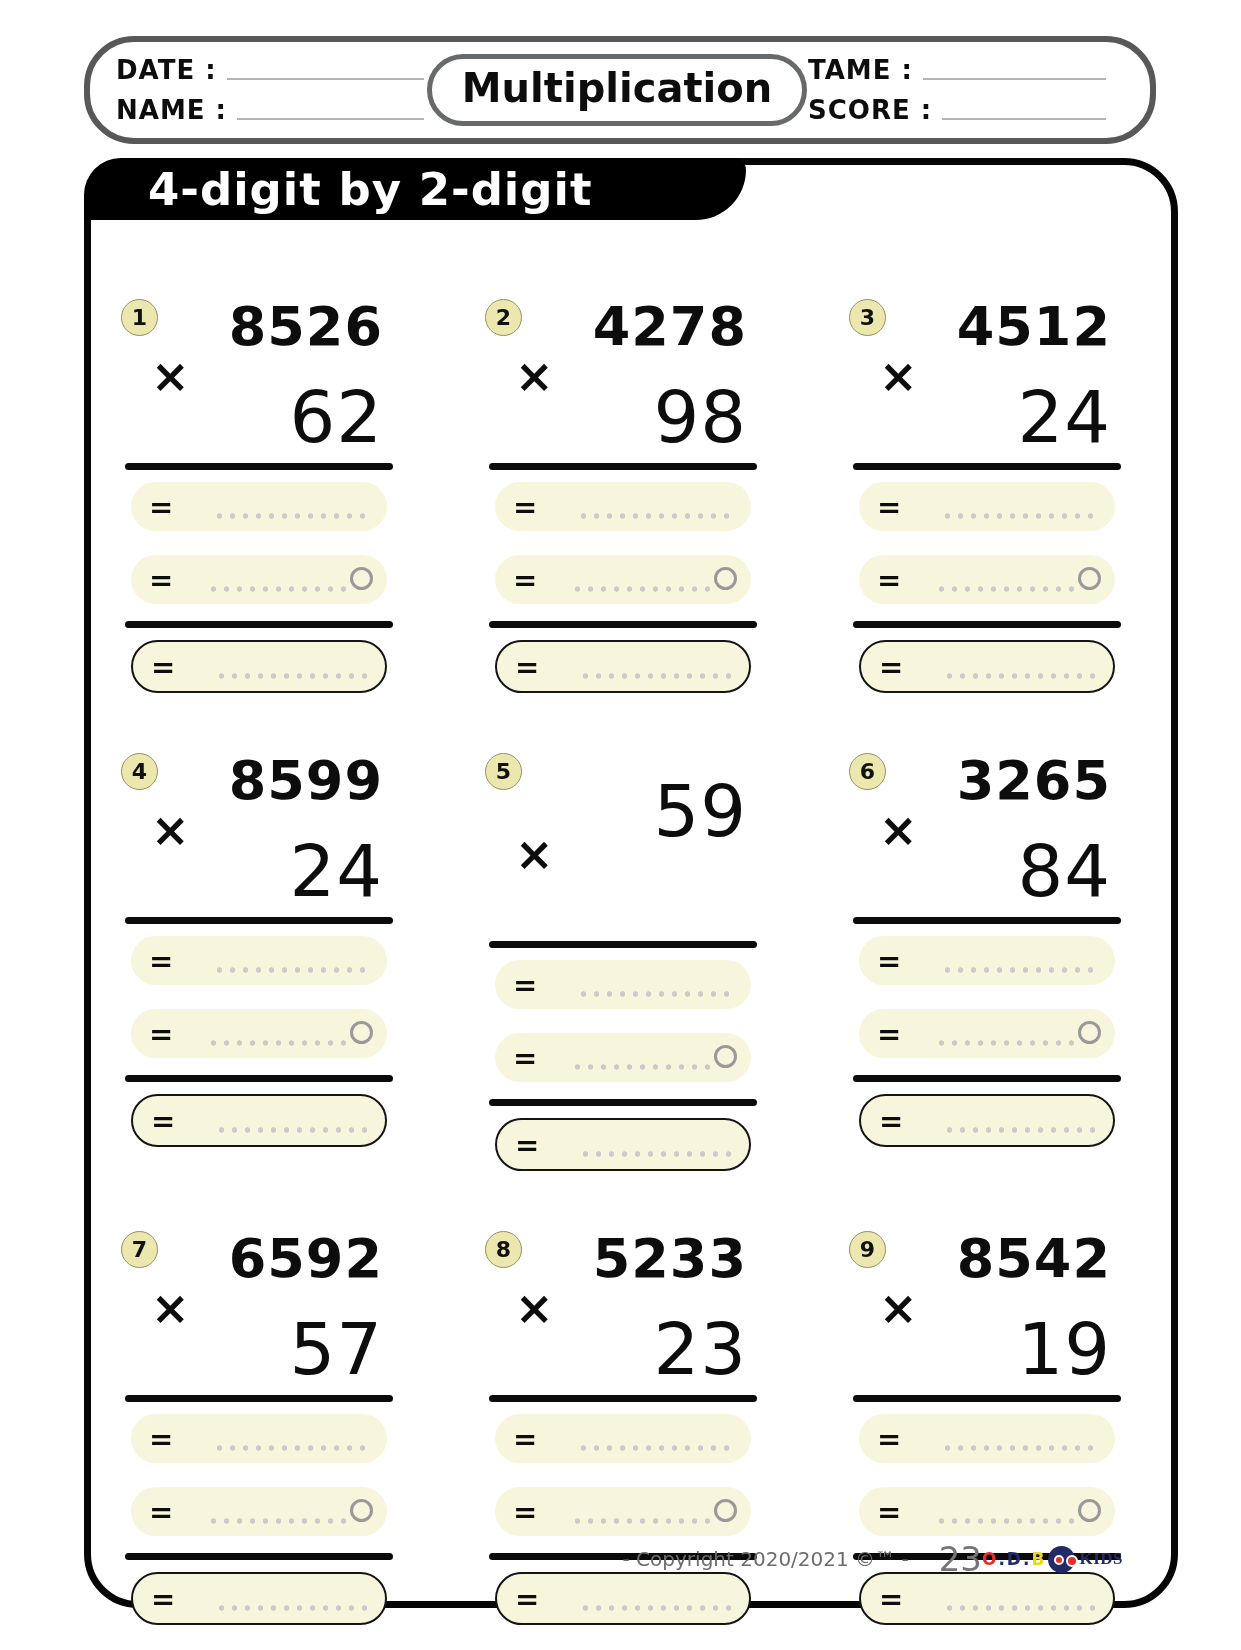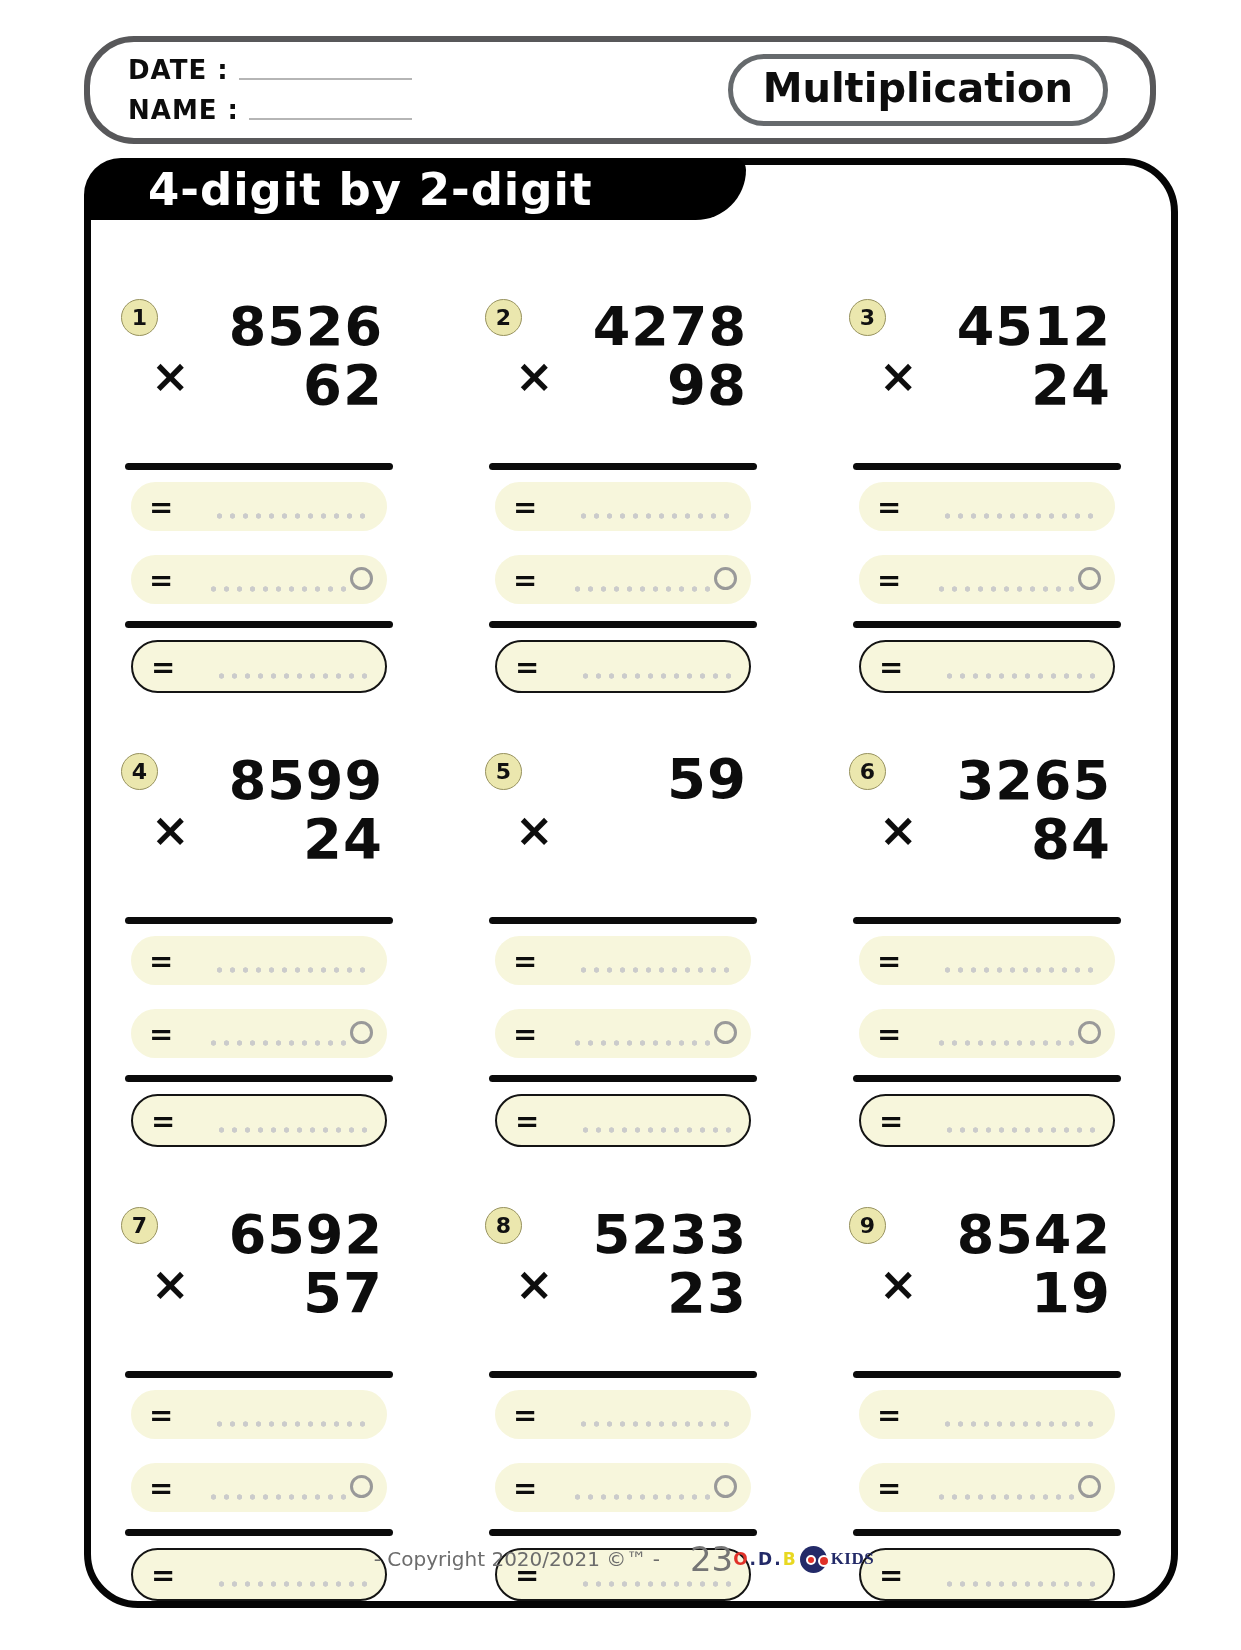--- a/index.html
+++ b/index.html
@@ -17,21 +17,21 @@
     position: absolute; left: 84px; top: 36px;
     width: 1072px; height: 108px;
     border: 6px solid #58585a; border-radius: 50px;
     background: #fff;
     display: flex; align-items: center; justify-content: space-between;
     padding: 0 42px 0 26px;
   }
   .hdr-col { display: flex; flex-direction: column; justify-content: center; }
   .hdr-col.left  { width: 310px; }
   .hdr-col.right { width: 300px; }
-  .field { display: flex; align-items: flex-end; margin: 5px 12px; }
+  .field { display: flex; align-items: flex-end; margin: 5px 0; }
   .field .lbl { font-size: 26px; font-weight: 700; letter-spacing: 1px; white-space: nowrap; }
   .field .fill-line { flex: 1; border-bottom: 2.5px solid #b5b5b5; margin: 0 2px 5px 10px; height: 1px; }
   .title-pill {
     border: 5px solid #666a6d; border-radius: 46px;
     padding: 6px 30px 10px 30px;
     font-size: 40px; font-weight: 700;
     white-space: nowrap;
   }
 
   
@@ -69,21 +69,21 @@
     background: #ebe7ae; border: 1.5px solid #97925f;
     display: flex; align-items: center; justify-content: center;
     font-size: 22px; font-weight: 700; color: #111;
   }
   .nums { position: relative; text-align: right; padding-right: 12px; min-height: 160px; }
   .times {
     position: absolute; left: 28px; top: 52px;
     font-size: 46px; font-weight: 700;
   }
   .multiplicand { font-size: 54px; font-weight: 700; line-height: 1.12; letter-spacing: 1px; }
-  .multiplier   { font-size: 56px; font-weight: 700; line-height: 1.0;  letter-spacing: 1px; }
+  .multiplier   { font-size: 72px; font-weight: 400; line-height: 1.0;  letter-spacing: 1px; margin-top: 24px; }
 
   .rule { height: 7px; background: #0b0b0b; border-radius: 3.5px; margin: 6px 2px 12px 2px; }
   .rule.second { margin-top: 0; }
 
   .pill {
     background: #f7f6dc;
     border-radius: 26px;
     height: 49px;
     margin: 0 8px 24px 8px;
     display: flex; align-items: center;
@@ -111,21 +111,21 @@
     border: 3px solid #999;
     border-radius: 50%;
     flex: 0 0 auto;
     margin-bottom: 2px;
   }
 
   
   .footer {
     position: absolute; bottom: 22px; left: 0;
     width: 100%;
-    display: flex; align-items: center; justify-content: center;
+    display: flex; align-items: center; justify-content: flex-end;
     padding: 0 48px 0 34px;
   }
   .copyright { color: #6c6c6c; font-size: 20px; }
   .page-num  { color: #757575; font-size: 34px; margin-left: 30px; }
   .logo { display: flex; align-items: center; gap: 2px; }
   .logo .lg { font-size: 17px; font-weight: 800; }
   .lg-red    { color: #e03128; }
   .lg-navy   { color: #232a68; }
   .lg-yellow { color: #e8d821; }
   .logo-mark {
@@ -152,20 +152,30 @@
     <div class="field">
       <span class="lbl">DATE :</span>
       <span class="fill-line"></span>
     </div>
     <div class="field">
       <span class="lbl">NAME :</span>
       <span class="fill-line"></span>
     </div>
   </div>
   <div class="title-pill">Multiplication</div>
+  <div class="hdr-col right">
+    <div class="field">
+      <span class="lbl">TAME :</span>
+      <span class="fill-line"></span>
+    </div>
+    <div class="field">
+      <span class="lbl">SCORE :</span>
+      <span class="fill-line"></span>
+    </div>
+  </div>
 </div>
 
 <div class="frame">
   <div class="banner">
     <span>4-digit by 2-digit</span>
   </div>
 
   <div class="grid">
 
     <div class="problem">

